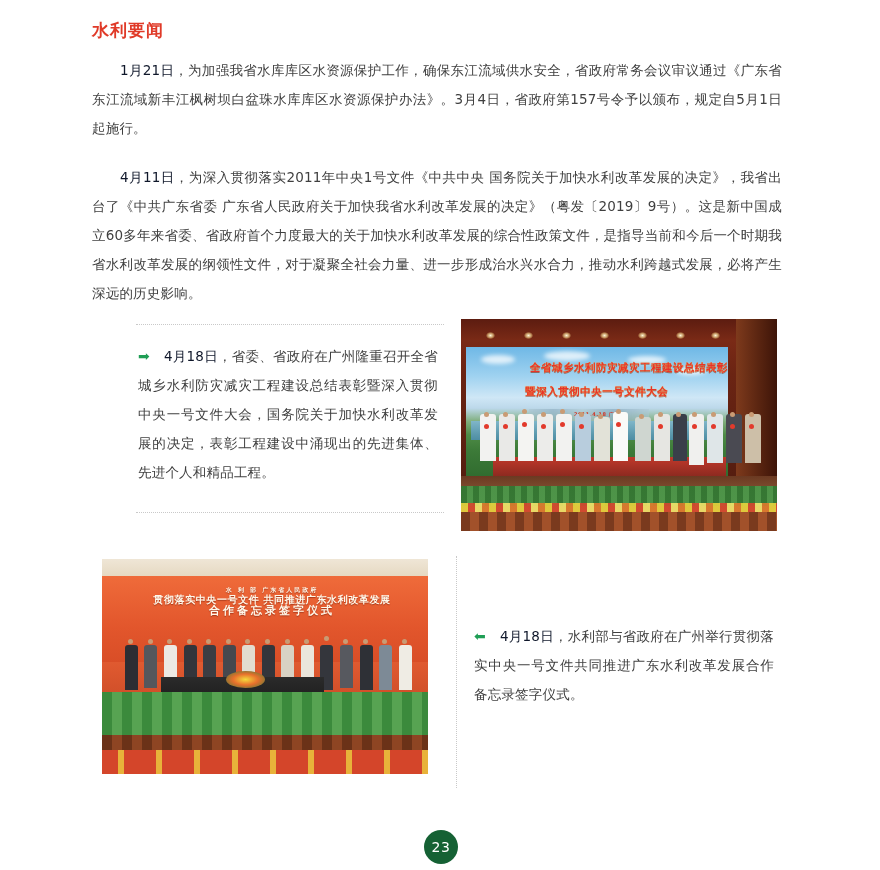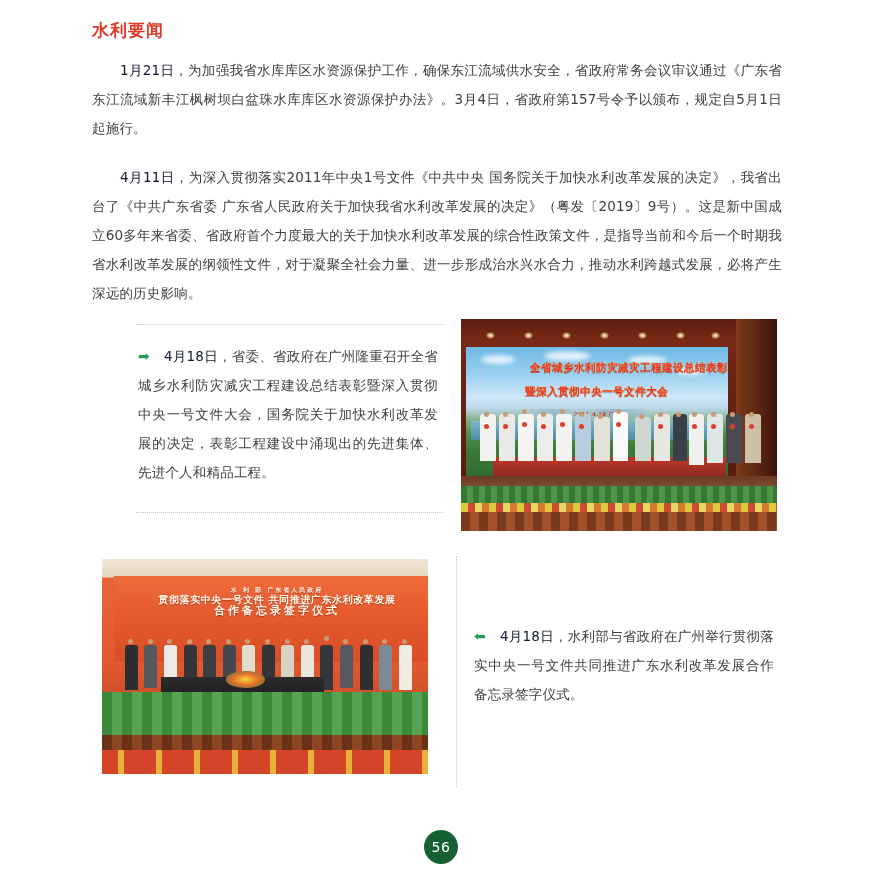--- a/index.html
+++ b/index.html
@@ -195,22 +195,23 @@
   
   .sg-bg {
     position: absolute; inset: 0;
     background: linear-gradient(180deg,#f6efe2 0%,#f2e7d4 8%,#e8643a 9%,#e05a30 48%,#d2502a 62%,#c94a26 100%);
   }
   .sg-topstrip {
     position: absolute; left: 0; top: 0; width: 100%; height: 8%;
     background: linear-gradient(180deg,#efe6d6,#e6d9c2);
   }
   .sg-banner {
-    position: absolute; left: 12px; top: 8%; width: 100%; height: 40%;
+    position: absolute; left: 0; top: 8%; width: 100%; height: 40%;
     background: linear-gradient(180deg,#ef6b3a 0%,#e2562c 60%,#d94e27 100%);
+    padding-left: 14px;
   }
   .sg-bt0, .sg-bt1, .sg-bt2 {
     position: absolute; left: 0; width: 100%; text-align: center;
     color: #fff8ea; font-weight: bold; white-space: nowrap;
     text-shadow: 0 1px 1px rgba(120,30,10,.6);
     font-family: "DejaVu Sans", sans-serif;
   }
   .sg-bt0 { top: 11%; font-size: 6px; letter-spacing: 2px; }
   .sg-bt1 { top: 20%; font-size: 10px; letter-spacing: .6px; }
   .sg-bt2 { top: 31%; font-size: 11px; letter-spacing: 3px; }
@@ -405,15 +406,15 @@
       <div class="p-head" style="left:92%;top:37%;"></div>
     </div>
 
     <div class="sg-table"></div>
     <div class="sg-bouquet"></div>
     <div class="sg-plants"></div>
     <div class="sg-pots"></div>
     <div class="sg-carpet"></div>
   </div>
 
-  <div class="page-badge">56</div>
+  <div class="page-badge">23</div>
 
 </div>
 
 </body></html>

